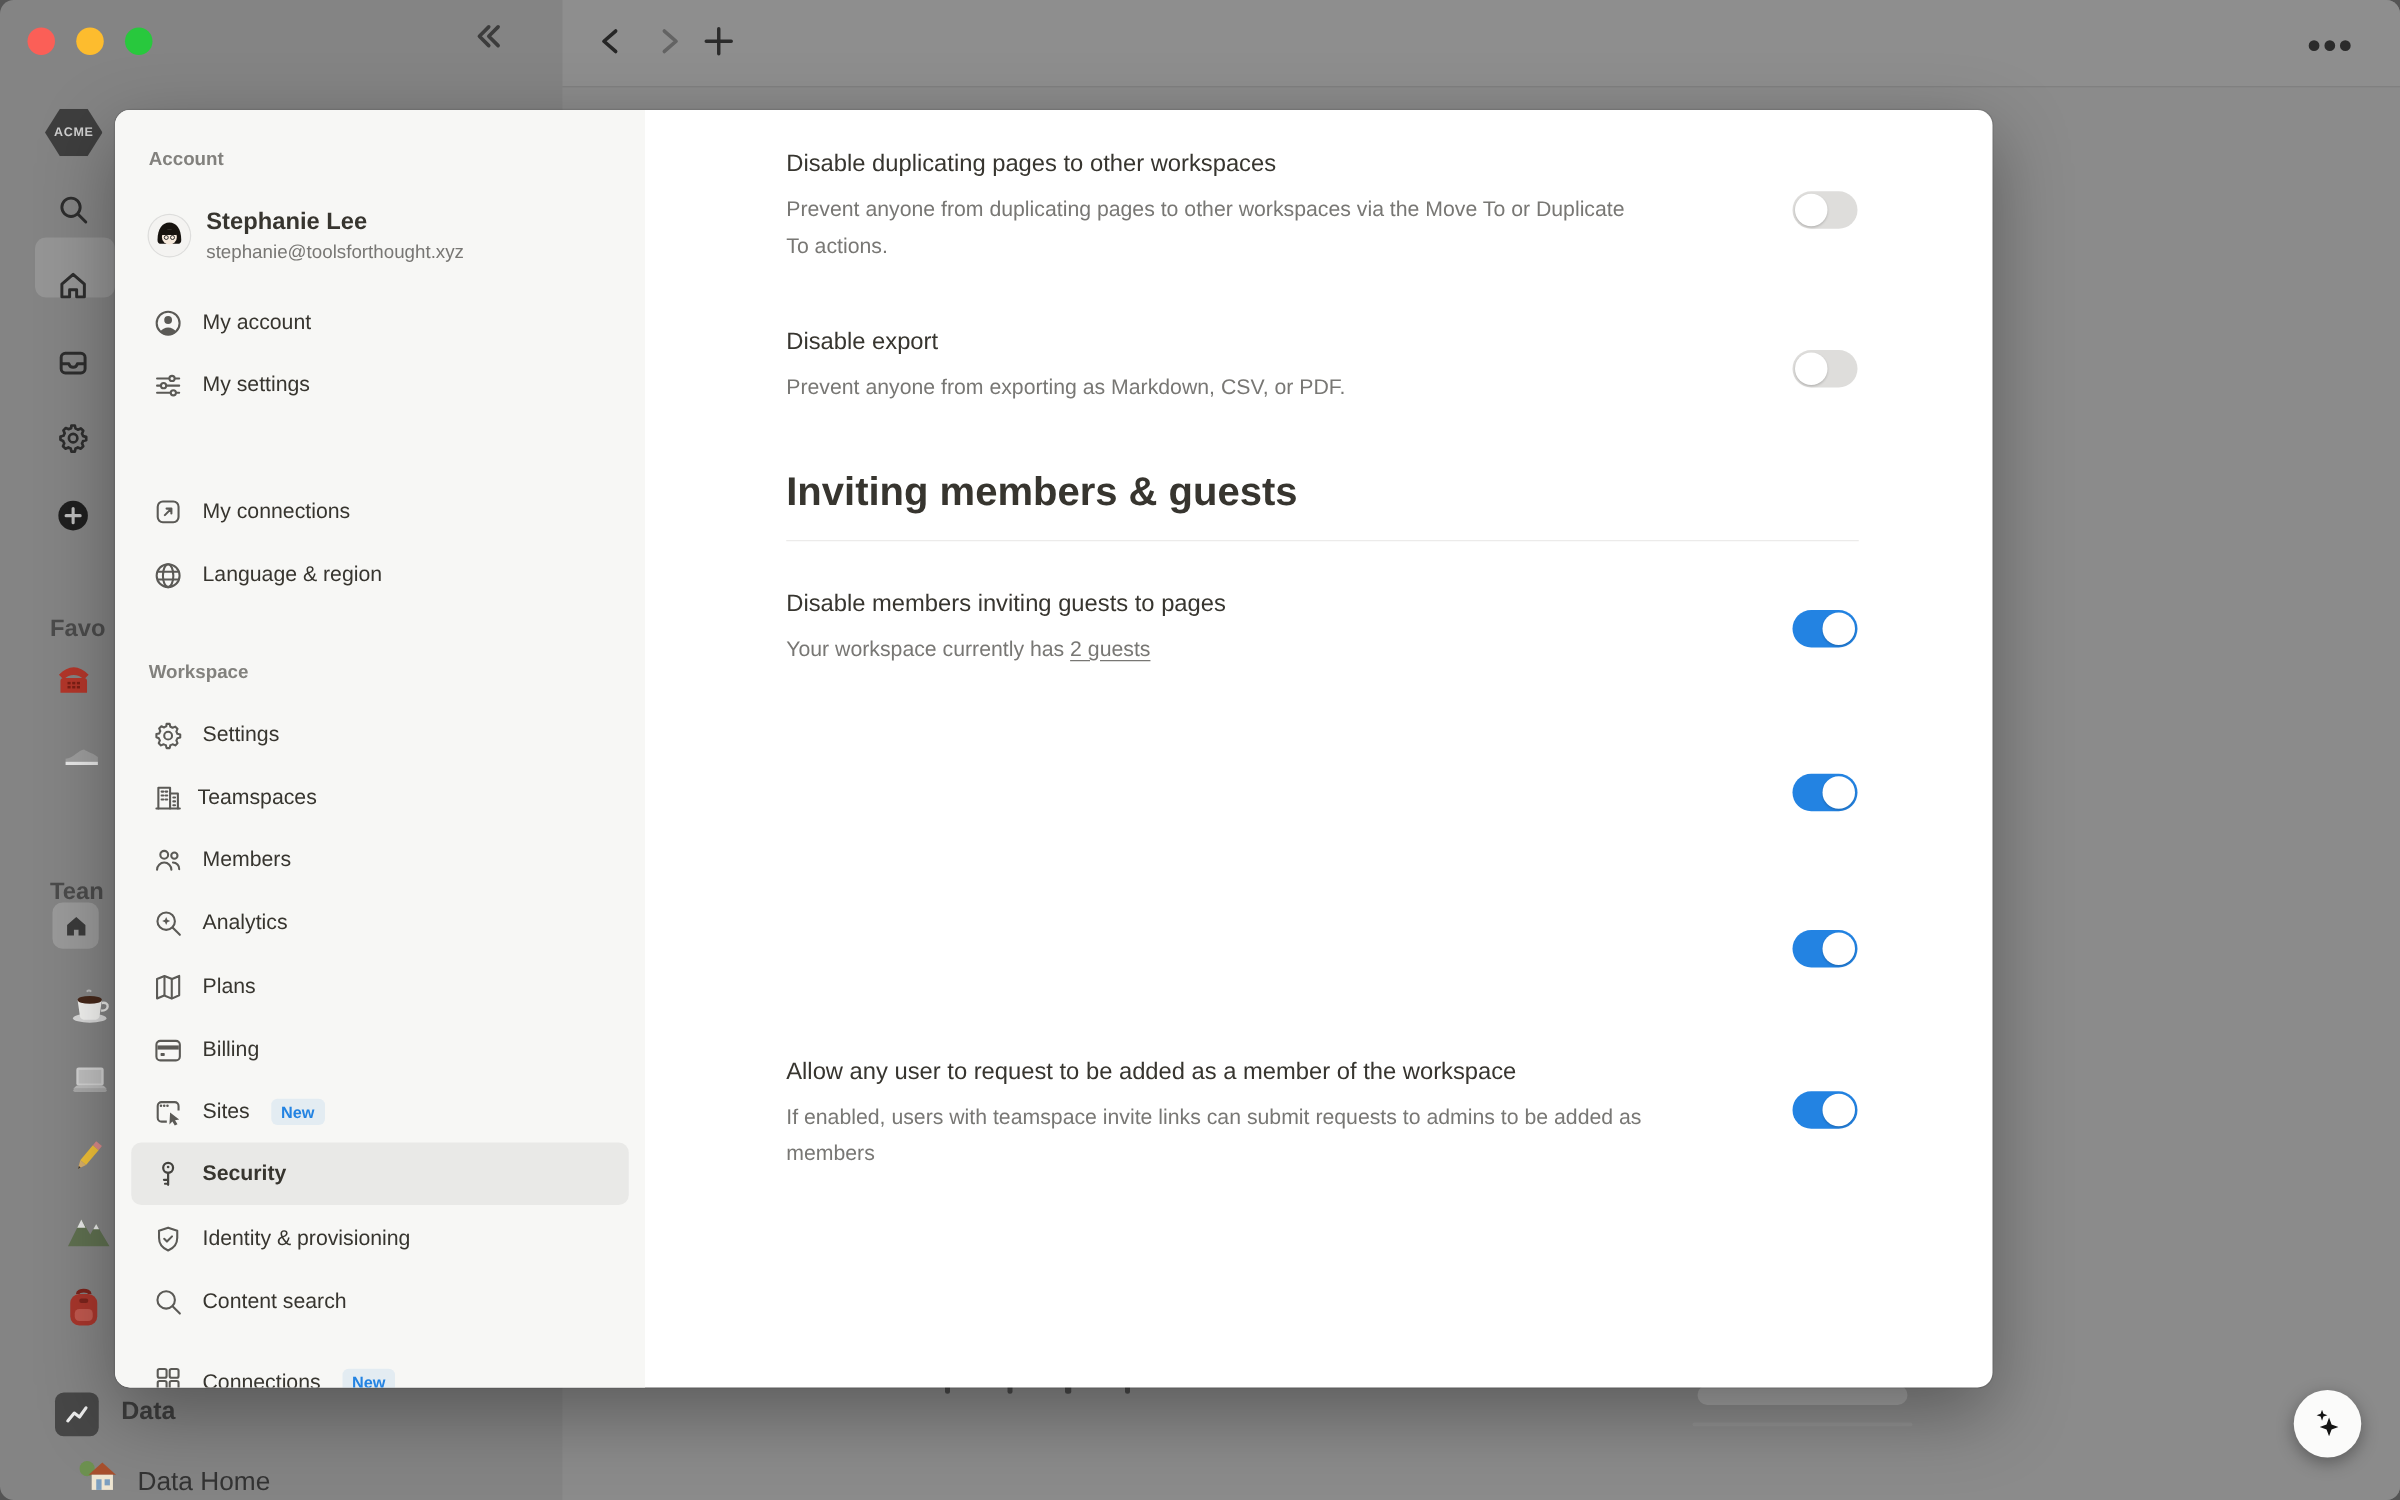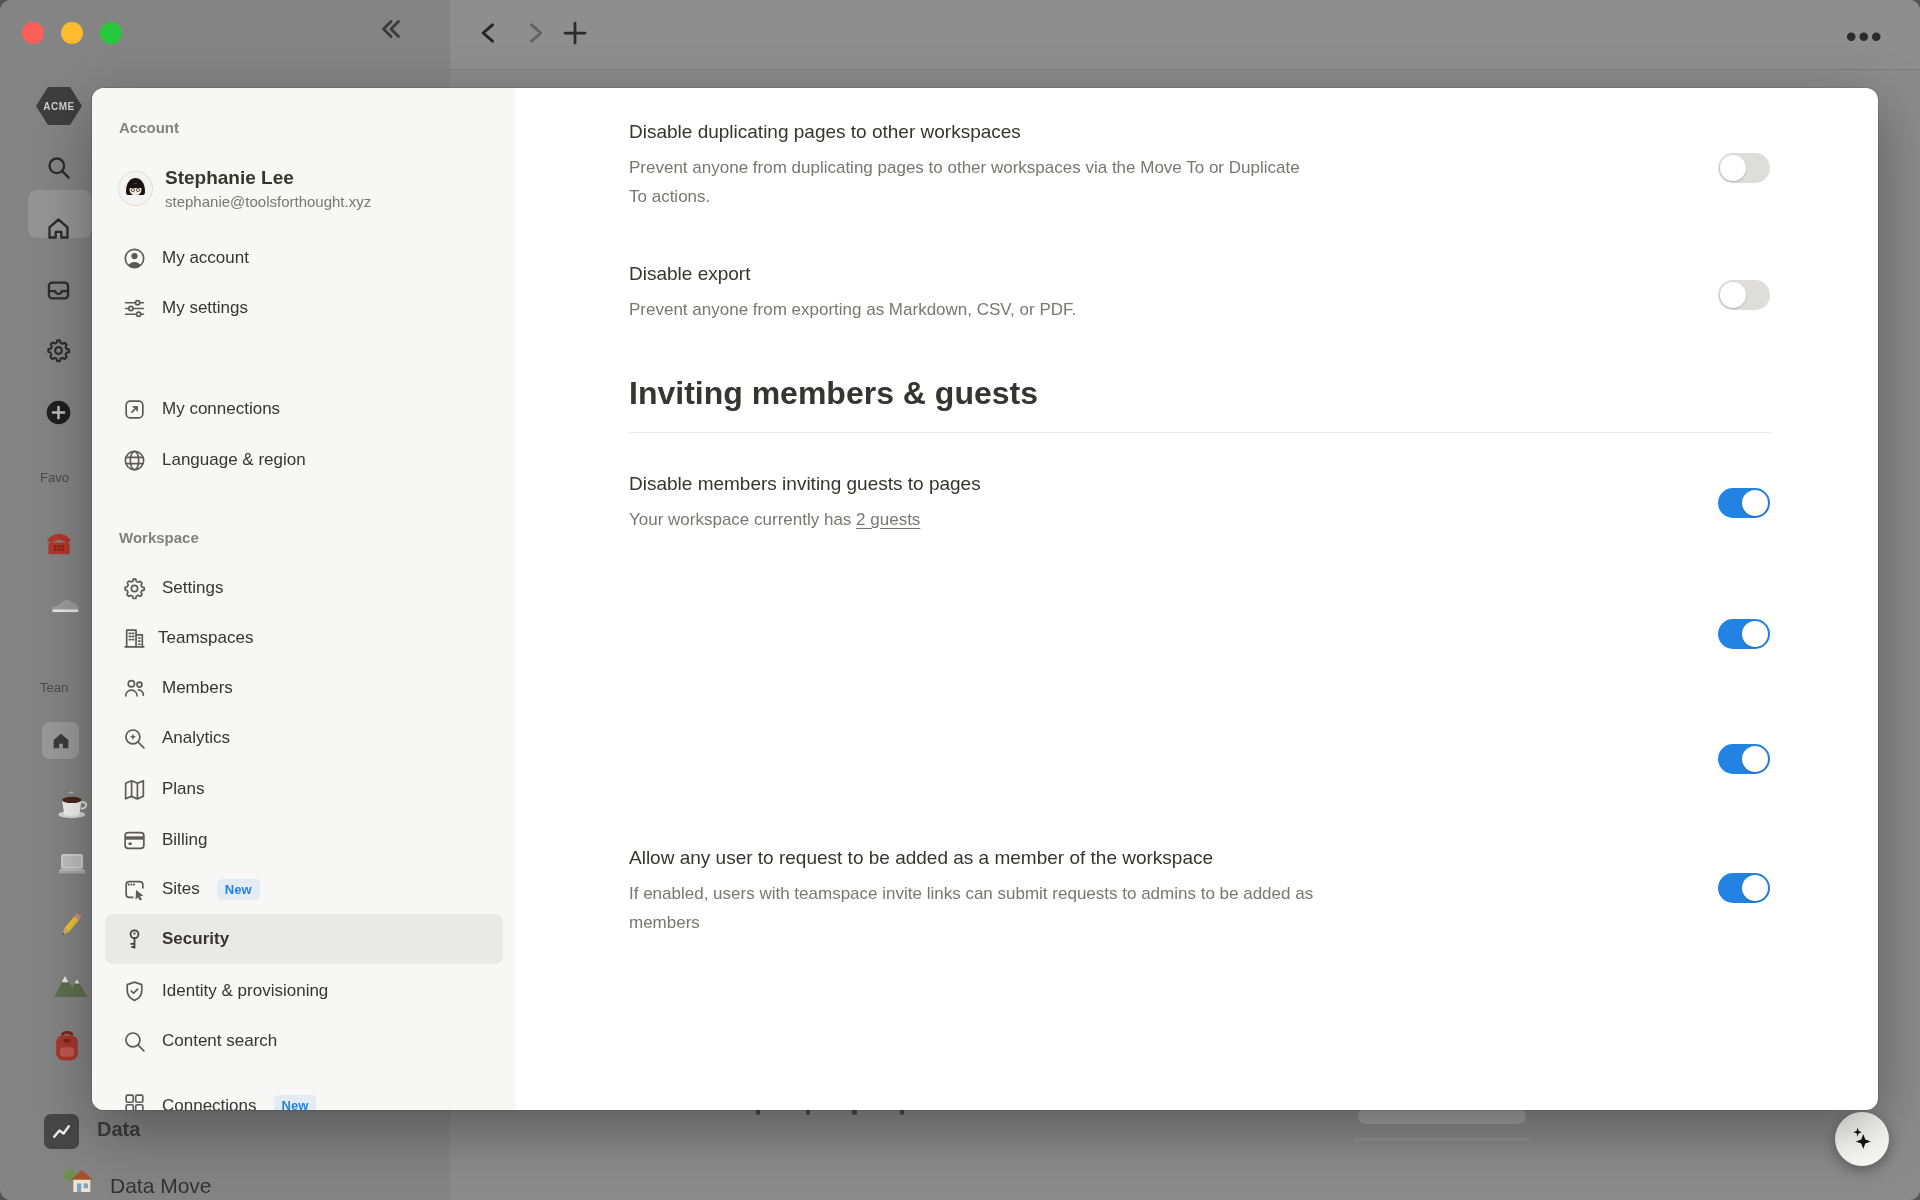--- a/index.html
+++ b/index.html
@@ -17,33 +17,33 @@
   .dot{width:22px;height:22px;border-radius:50%;}
   .dot.red{background:#fb5f57;} .dot.yellow{background:#fdbc2e;} .dot.green{background:#28c83d;}
   .tb-icon{position:absolute;color:#2f2f2f;}
   .more-dots{position:absolute;left:1846px;top:20px;font-size:30px;letter-spacing:2px;color:#2b2b2b;font-weight:700;}
   
   .acme-logo{position:absolute;left:36px;top:87px;width:46px;height:38px;background:#3e3e3e;
     clip-path:polygon(26% 0,74% 0,100% 50%,74% 100%,26% 100%,0 50%);
     display:flex;align-items:center;justify-content:center;color:#cfcfcf;font-size:10px;font-weight:700;letter-spacing:.5px;}
   .bg-nav{position:absolute;left:45px;}
   .bg-hl{position:absolute;left:28px;top:190px;width:64px;height:48px;background:rgba(255,255,255,.14);border-radius:9px;}
-  .bg-label{position:absolute;font-size:13px;font-weight:400;color:#4b4b4b;}
+  .bg-label{position:absolute;font-size:19px;font-weight:700;color:#4b4b4b;margin-top:23px;}
   .bg-emoji{position:absolute;}
   .home-tile{position:absolute;left:42px;top:722px;width:37px;height:37px;background:rgba(255,255,255,.18);border-radius:8px;display:flex;align-items:center;justify-content:center;}
   .data-tile{position:absolute;left:44px;top:1114px;width:35px;height:35px;background:#474747;border-radius:7px;display:flex;align-items:center;justify-content:center;}
   .data-label{position:absolute;left:97px;top:1118px;font-size:20px;font-weight:700;color:#3d3d3d;}
   .datahome-label{position:absolute;left:110px;top:1174px;font-size:21px;color:#333;}
   .frag{position:absolute;background:#4a4a4a;}
   .bg-pill{position:absolute;left:1358px;top:1108px;width:168px;height:16px;background:#a3a3a3;border-radius:8px;}
   .bg-line{position:absolute;left:1354px;top:1138px;width:176px;height:3px;background:#929292;border-radius:2px;}
   .sparkle-btn{position:absolute;left:1835px;top:1112px;width:54px;height:54px;border-radius:50%;
     background:#fbfbfa;box-shadow:0 4px 14px rgba(0,0,0,.35);display:flex;align-items:center;justify-content:center;}
   
-  .modal{position:absolute;left:92px;top:88px;width:1786px;height:1022px;background:#fff;border-radius:12px;
+  .modal{position:absolute;left:92px;top:88px;width:1502px;height:1022px;background:#fff;border-radius:12px;
     box-shadow:0 0 0 1px rgba(0,0,0,.09),0 20px 60px rgba(0,0,0,.35);}
   .msidebar{position:absolute;left:0;top:0;width:424px;height:100%;background:#f7f7f5;border-radius:12px 0 0 12px;overflow:hidden;}
   .sec-header{position:absolute;left:27px;font-size:15px;font-weight:700;color:#82817d;}
   .user-row{position:absolute;left:27px;top:78px;display:flex;gap:13px;align-items:center;}
   .avatar{width:33px;height:33px;border-radius:50%;background:#f2f1ef;box-shadow:0 0 0 1px rgba(0,0,0,.1);overflow:hidden;flex:none;}
   .user-name{font-size:19px;font-weight:700;color:#37352f;line-height:24px;}
   .user-email{font-size:15px;color:#787774;line-height:19px;margin-top:2px;text-align:right;}
   .mitem{position:absolute;left:13px;width:398px;height:50px;display:flex;align-items:center;gap:15px;padding:0 17px;border-radius:8px;cursor:pointer;}
   .mitem .lbl{font-size:17px;color:#37352f;white-space:nowrap;}
   .mitem.selected{background:#e9e9e7;}
@@ -211,21 +211,21 @@
   <div class="data-label">Data</div>
   <div class="bg-emoji" style="left:60px;top:1164px;">
     <svg width="34" height="34" viewBox="0 0 28 28">
         <circle cx="8" cy="9" r="5" fill="#6d9150"></circle>
         <polygon points="9,13 18,5 27,13" fill="#a8502e"></polygon>
         <rect x="11" y="13" width="14" height="10" fill="#efe6d2"></rect>
         <rect x="14" y="16" width="3.5" height="7" fill="#7da0c0"></rect>
         <rect x="19.5" y="16" width="3.5" height="4" fill="#7da0c0"></rect>
       </svg>
   </div>
-  <div class="datahome-label">Data Move</div>
+  <div class="datahome-label">Data Home</div>
   <div class="frag" style="left:756px;top:1106px;width:4px;height:9px;border-radius:2px;"></div>
   <div class="frag" style="left:806px;top:1106px;width:4px;height:9px;border-radius:2px;"></div>
   <div class="frag" style="left:852px;top:1106px;width:5px;height:9px;border-radius:2px;"></div>
   <div class="frag" style="left:900px;top:1106px;width:4px;height:9px;border-radius:2px;"></div>
   <div class="bg-pill"></div>
   <div class="bg-line"></div>
 
   <div class="sparkle-btn">
     <svg width="30" height="30" viewBox="0 0 24 24" fill="#141414">
         <path d="M13 8l1.6 4.4L19 14l-4.4 1.6L13 20l-1.6-4.4L7 14l4.4-1.6z"></path>

